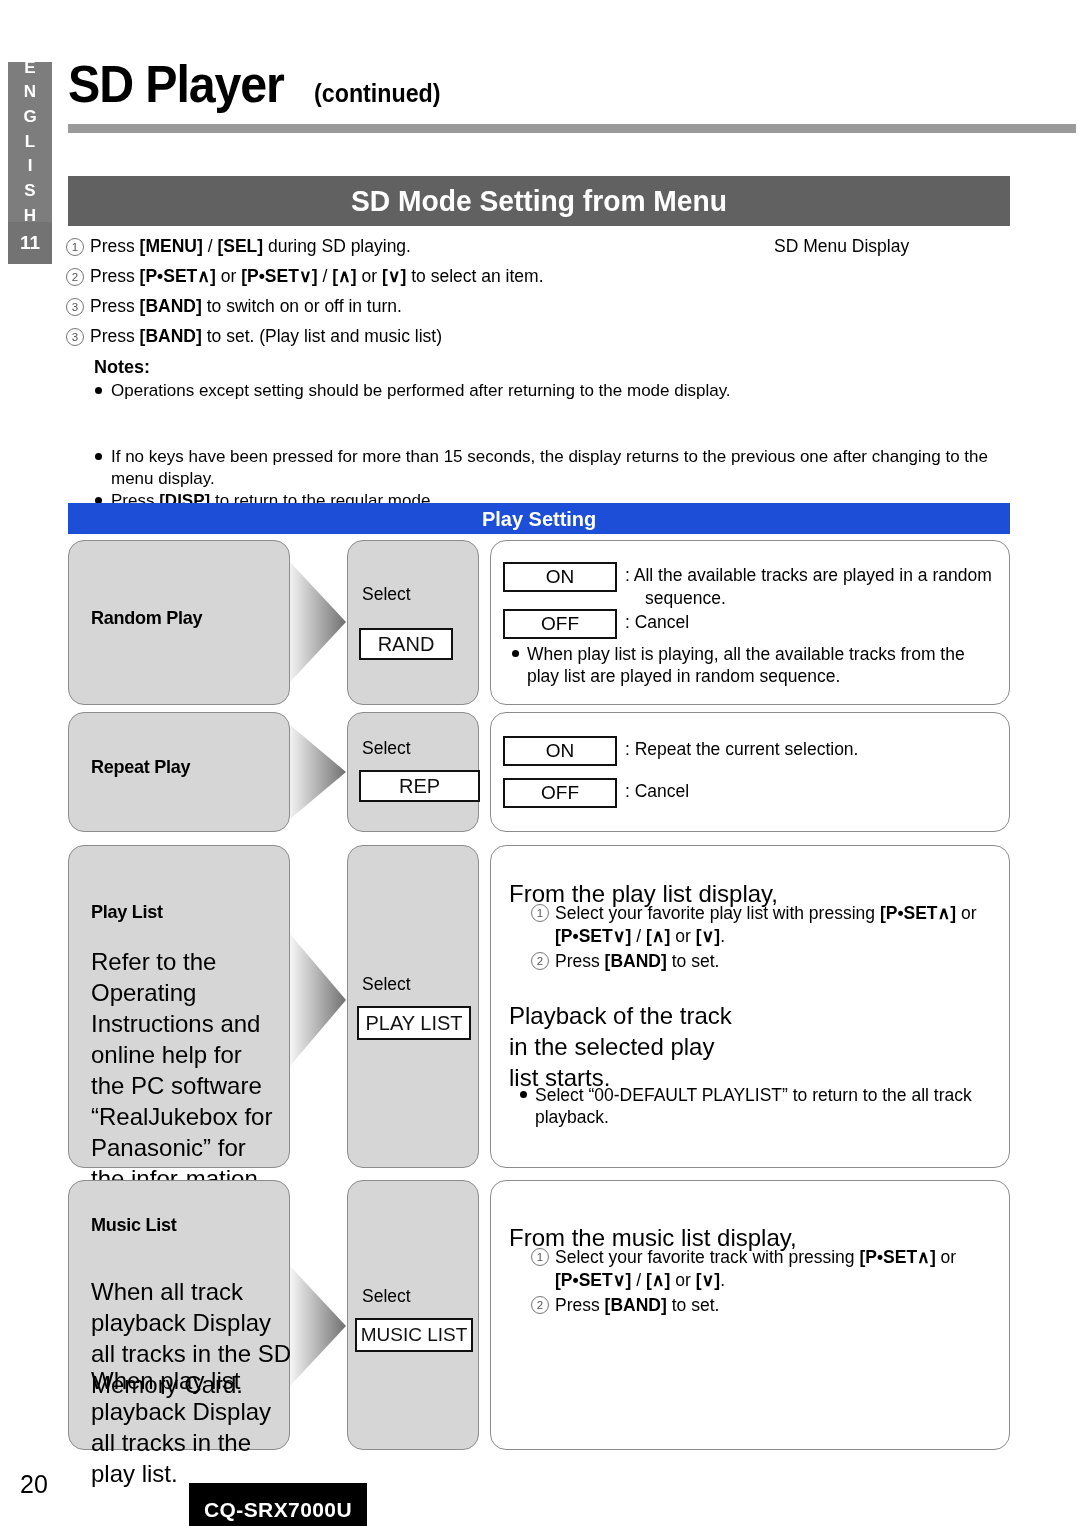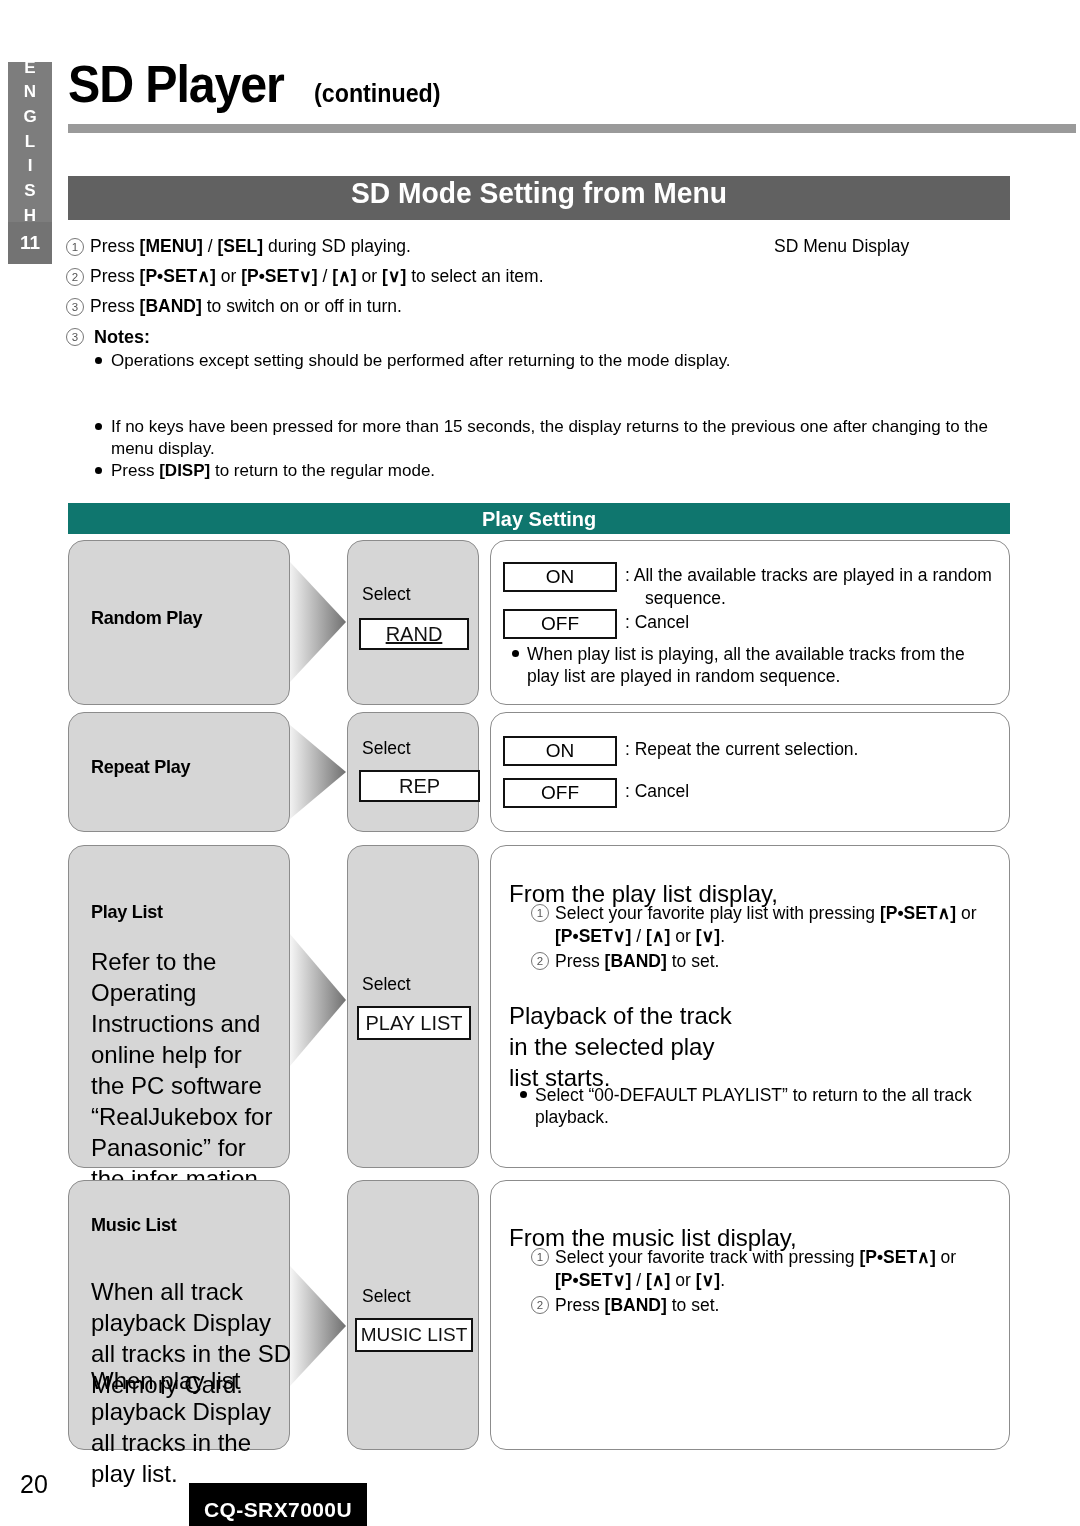--- a/index.html
+++ b/index.html
@@ -29,22 +29,22 @@
   .title-main{
     font-size:52px;font-weight:bold;letter-spacing:-1.2px;line-height:1;
     font-family:"Liberation Sans", sans-serif;
     transform:scaleX(0.93);transform-origin:left bottom;
   }
   .title-sub{font-size:25px;font-weight:bold;margin-left:14px;transform:scaleX(0.93);transform-origin:left bottom;}
   .title-rule{position:absolute;left:68px;top:124px;width:1008px;height:9px;background:#9a9a9a;}
 
   
   .banner{
-    position:absolute;left:68px;top:176px;width:942px;height:44px;
-    background:#616161;color:#fff;display:flex;justify-content:center;
+    position:absolute;left:68px;top:176px;width:942px;height:50px;
+    background:#616161;color:#fff;display:flex;align-items:center;justify-content:center;
     font-size:30px;font-weight:bold;letter-spacing:0;
   }
   .banner span{transform:scaleX(0.94);display:inline-block;}
 
   
   .steps{position:absolute;left:66px;top:238px;width:950px;font-size:17.5px;line-height:1.0;}
   .step{position:relative;padding-left:24px;margin-bottom:12.5px;white-space:nowrap;}
   .circ{
     position:absolute;left:0;top:0px;width:16px;height:16px;border:1.4px solid #777;
     border-radius:50%;font-size:11.5px;line-height:16px;text-align:center;color:#555;
@@ -53,21 +53,21 @@
   .b{font-weight:bold;}
   .menu-disp{position:absolute;left:708px;top:0px;font-size:17.5px;white-space:nowrap;}
 
   .notes-title{font-weight:bold;font-size:18px;margin:6px 0 4px 28px;}
   .note{position:relative;margin-left:28px;padding-left:17px;font-size:17px;line-height:1.28;margin-bottom:1px;}
   .note::before{content:"";position:absolute;left:1px;top:7px;width:7px;height:7px;background:#000;border-radius:50%;}
 
   
   .sub-banner{
     position:absolute;left:68px;top:503px;width:942px;height:31px;
-    background:#0f766e;color:#fff;display:flex;align-items:center;justify-content:center;
+    background:#1d4ed8;color:#fff;display:flex;align-items:center;justify-content:center;
     font-size:21px;font-weight:bold;
   }
   .sub-banner span{transform:scaleX(0.95);display:inline-block;}
 
   
   .gbox{position:absolute;box-sizing:border-box;}
   .gray-box{
     background:#d6d6d6;border:1.6px solid #8c8c8c;border-radius:16px;
   }
   .white-box{
@@ -143,20 +143,21 @@
     <div class="step">
       <span class="circ">2</span>
       <span id="st1">Press <b class="b">[P•SET∧]</b> or <b class="b">[P•SET∨]</b> / <b class="b">[∧]</b> or <b class="b">[∨]</b> to select an item.</span>
     </div>
     <div class="step">
       <span class="circ">3</span>
       <span id="st2">Press <b class="b">[BAND]</b> to switch on or off in turn.</span>
     </div>
     <div class="step">
       <span class="circ">3</span>
+      <span id="st3">Press <b class="b">[BAND]</b> to set. (Play list and music list)</span>
     </div>
 
     <div class="notes-title">Notes:</div>
     <div class="note">Operations except setting should be performed after returning to the mode display.</div>
     <div class="note" style="width:900px;white-space:normal;margin-top:44px;"><span id="note1">If no keys have been pressed for more than 15 seconds, the display returns to the previous one after changing to the menu display.</span></div>
     <div class="note"><span id="note2">Press <b class="b">[DISP]</b> to return to the regular mode.</span></div>
   </div>
 
   <div class="sub-banner">
     <span>Play Setting</span>
@@ -171,21 +172,21 @@
           <linearGradient id="ag1" x1="0" y1="0" x2="1" y2="0">
         <stop offset="0" stop-color="#f2f2f2"></stop>
             <stop offset="1" stop-color="#707070"></stop>
       </linearGradient>
         </defs>
       <polygon points="2,4 2,124 58,64" fill="url(#ag1)"></polygon>
     </svg>
   </div>
   <div class="gbox gray-box" style="left:347px;top:540px;width:132px;height:165px;">
     <div class="select-lbl" style="left:14px;top:43px;">Select</div>
-    <div class="tag" style="left:11px;top:77px;width:110px;height:32px;text-decoration:underline;">RAND</div>
+    <div class="tag" style="left:11px;top:87px;width:94px;height:32px;">RAND</div>
   </div>
   <div class="gbox white-box" style="left:490px;top:540px;width:520px;height:165px;">
     <div class="optbox" style="position:absolute;left:12px;top:21px;">ON</div>
     <div class="optdesc" style="position:absolute;left:134px;top:23px;">: All the available tracks are played in a random</div>
     <div class="optdesc" style="position:absolute;left:154px;top:46px;">sequence.</div>
     <div class="optbox" style="position:absolute;left:12px;top:68px;">OFF</div>
     <div class="optdesc" style="position:absolute;left:134px;top:70px;">: Cancel</div>
     <div class="bullet" style="position:absolute;left:20px;top:102px;width:470px;">When play list is playing, all the available tracks from the play list are played in random sequence.</div>
   </div>
 

